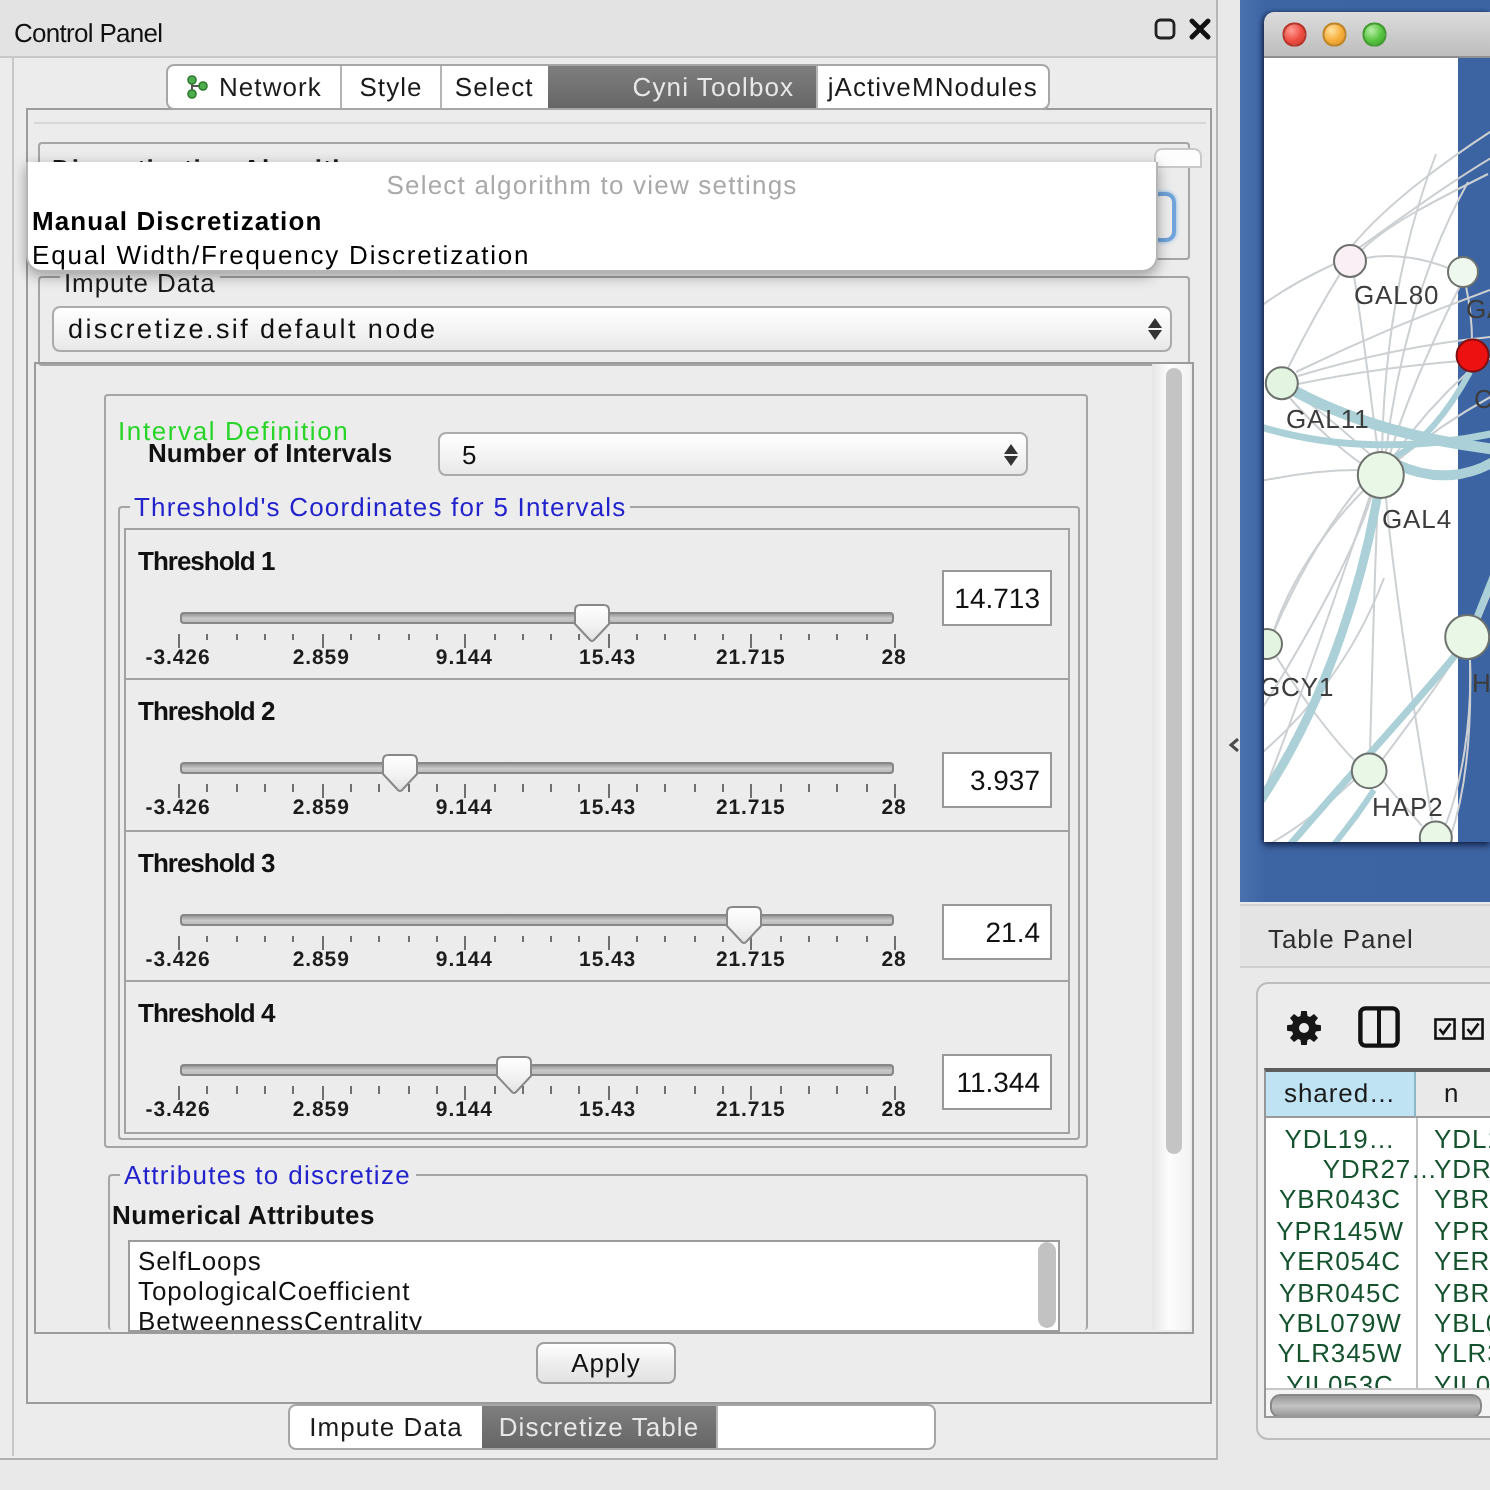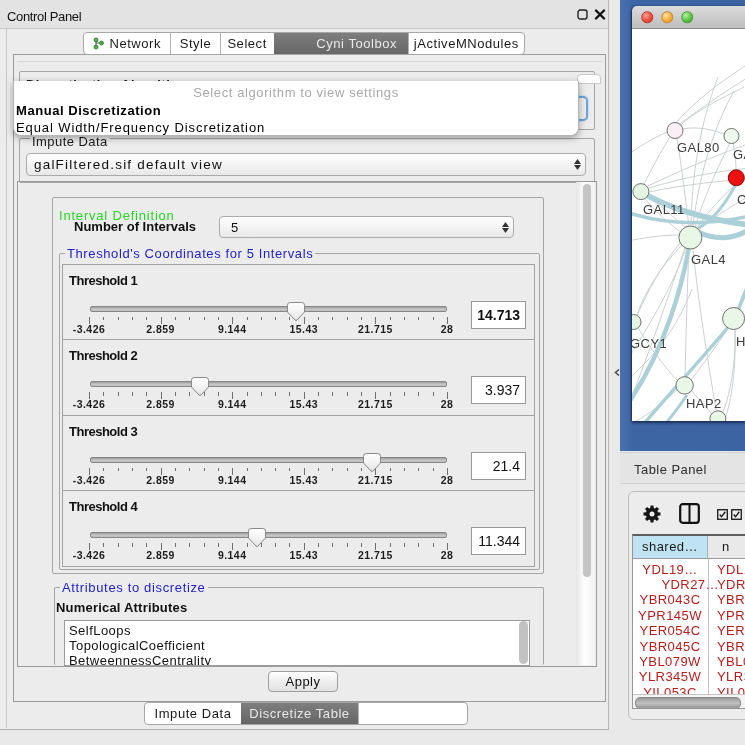--- a/index.html
+++ b/index.html
@@ -38,21 +38,21 @@
 
 #popup{left:13px;top:81px;width:564px;height:54px;background:#fff;border:1px solid #b5b5b5;border-top:none;
   border-radius:0 0 8px 8px;box-shadow:0 2px 7px rgba(0,0,0,0.35);font-size:13px;}
 
 .btn{position:absolute;background:linear-gradient(#fff,#ececec 55%,#e2e2e2);border:1px solid #9e9e9e;border-radius:4px;font-size:13px;color:#111;display:flex;align-items:center;justify-content:center;}
 
 #bluewin{left:620px;top:0;width:125px;height:451px;background:linear-gradient(90deg,#4a72ae,#3d65a4 10%,#3c64a3);}
 #innerwin{position:absolute;left:12px;top:6px;width:113px;height:415px;border-radius:5px 0 0 0;overflow:hidden;box-shadow:-1px 0 2px rgba(0,0,20,0.45),0 2px 3px rgba(0,0,30,0.5);}
 #iwtitle{position:absolute;left:0;top:0;width:100%;height:22px;background:linear-gradient(#dcdcdc,#bdbdbd);border-bottom:1px solid #8f8f8f;}
 .tl{position:absolute;top:11px;width:9.5px;height:9.5px;border-radius:50%;transform:translate(-50%,-50%);}
-#iwcanvas{position:absolute;left:0;top:23px;width:113px;height:392px;background:#fff;}
+#iwcanvas{position:absolute;left:0;top:23px;width:97px;height:392px;background:#fff;}
 #tpbar{left:620px;top:452px;width:125px;height:30px;background:#e4e4e4;border-top:1px solid #d2d2d2;border-bottom:1px solid #cfcfcf;}
 #tppanel{left:628px;top:491px;width:130px;height:227px;background:#ececec;border:1px solid #bdbdbd;border-radius:6px;}
 #tbl{left:632px;top:534px;width:113px;height:171.5px;border:1px solid #979797;border-top:2.5px solid #5d5d5d;background:#fff;font-size:13px;overflow:hidden;}
 </style>
 </head>
 <body>
 
 <div class="abs" id="win"></div>
 <div class="abs" id="titlebar">
     <span class="t">Control Panel</span>
@@ -67,21 +67,21 @@
 <div class="abs" id="cpanel"></div>
 <div class="abs" style="left:17px;top:61px;width:586px;height:1px;background:#d8d8d8;"></div>
 
 <div class="grp" style="left:19px;top:71px;width:574px;height:57px;"></div>
 <div class="gtitle b" style="left:24px;top:77px;color:#1a1a1a;">Discretization Algorithm</div>
 <div class="abs" style="left:577px;top:74px;width:22px;height:8px;background:#fdfdfd;border:1px solid #c9c9c9;border-radius:4px 4px 0 0;"></div>
 <div class="abs" style="left:575px;top:96px;width:9px;height:21px;border:2.5px solid #6fa3d9;border-radius:5px;background:#ededed;box-shadow:0 0 2px #86b4e2;"></div>
 <div class="grp" style="left:19px;top:138px;width:574px;height:43px;"></div>
 <div class="gtitle" style="left:30px;top:134px;color:#1a1a1a;">Impute Data</div>
 <div class="combo" style="left:26px;top:153px;width:558px;height:21px;">
-    <span style="margin-left:7px;font-size:13.5px;letter-spacing:1.2px;">galFiltered.sif default view</span>
+    <span style="margin-left:7px;font-size:13.5px;letter-spacing:1.2px;">discretize.sif default node</span>
   <span class="arr">
       <svg width="7" height="5">
         <path d="M3.5 0L7 5H0Z" fill="#333"></path>
       </svg>
       <svg width="7" height="5">
         <path d="M3.5 5L7 0H0Z" fill="#333"></path>
       </svg>
     </span>
   </div>
 
@@ -145,21 +145,21 @@
       <svg class="thumb" style="left:223.63660663145163px;top:37px;width:18px;height:19px;" viewBox="0 0 18 19">
         <path d="M3.2 0.5 L14.8 0.5 Q17.5 0.5 17.5 3.2 L17.5 10 L10 18 Q9 19 8 18 L0.5 10 L0.5 3.2 Q0.5 0.5 3.2 0.5 Z" fill="url(#tg0)" stroke="#888" stroke-width="1"></path>
         <defs>
           <linearGradient id="tg0" x1="0" y1="0" x2="0" y2="1">
             <stop offset="0" stop-color="#ffffff"></stop>
             <stop offset="0.55" stop-color="#f2f2f2"></stop>
             <stop offset="1" stop-color="#e2e2e2"></stop>
           </linearGradient>
         </defs>
       </svg>
-      <div class="vbox" style="left:408px;top:36px;width:48px;height:26px;line-height:27px;padding-right:5px;font-weight:bold;">14.713</div>
+      <div class="vbox" style="left:408px;top:20px;width:48px;height:26px;line-height:27px;padding-right:5px;">14.713</div>
     </div>
     <div class="thp" style="left:62px;top:339.1px;width:471px;height:74.6px;">
       <div class="abs b" style="left:6px;top:8px;font-size:13px;color:#111;letter-spacing:-0.5px;">Threshold 2</div>
       <div class="track" style="left:27px;top:41px;width:355px;"></div>
       <div class="tick" style="left:26px;top:52px;height:7px;"></div>
       <div class="tick" style="left:40.32px;top:52px;height:3.5px;"></div>
       <div class="tick" style="left:54.64px;top:52px;height:3.5px;"></div>
       <div class="tick" style="left:68.96000000000001px;top:52px;height:3.5px;"></div>
       <div class="tick" style="left:83.28px;top:52px;height:3.5px;"></div>
       <div class="tick" style="left:97.6px;top:52px;height:7px;"></div>
@@ -442,21 +442,21 @@
   </svg>
   <svg class="abs" style="left:730.5px;top:508.5px;" width="11" height="11" viewBox="0 0 12 12">
     <rect x="0.8" y="0.8" width="10.4" height="10.4" fill="none" stroke="#111" stroke-width="1.4"></rect>
     <path d="M3 6l2 2.5L9 3" fill="none" stroke="#111" stroke-width="1.4"></path>
   </svg>
 </div>
 <div class="abs" id="tbl">
   <div style="position:absolute;left:0;top:0;width:74px;height:22px;background:#bfe3f2;border-right:1px solid #8fb6c6;border-bottom:1px solid #9a9a9a;text-align:center;line-height:22px;color:#1a1a1a;">shared…</div>
   <div style="position:absolute;left:75px;top:0;width:38px;height:22px;background:#e9e9e9;border-bottom:1px solid #9a9a9a;line-height:22px;color:#1a1a1a;padding-left:14px;">n</div>
   <div style="position:absolute;left:74.5px;top:23px;width:1px;height:135px;background:#c2c2c2;"></div>
-  <div id="rows" style="position:absolute;left:0;top:23px;width:112px;height:135px;overflow:hidden;color:#b91c1c;">
+  <div id="rows" style="position:absolute;left:0;top:23px;width:112px;height:135px;overflow:hidden;color:#14532d;">
       <div id="rowsin" style="position:absolute;left:0;top:2.5px;width:113px;">
         <div style="position:absolute;left:0;top:0px;width:74px;height:15.4px;text-align:center;line-height:15.4px;">YDL19…</div>
         <div style="position:absolute;left:84px;top:0px;height:15.4px;line-height:15.4px;white-space:nowrap;">YDL1</div>
         <div style="position:absolute;left:12px;top:15.4px;width:74px;height:15.4px;text-align:right;line-height:15.4px;">YDR27…</div>
         <div style="position:absolute;left:84px;top:15.4px;height:15.4px;line-height:15.4px;white-space:nowrap;">YDR2</div>
         <div style="position:absolute;left:0;top:30.8px;width:74px;height:15.4px;text-align:center;line-height:15.4px;">YBR043C</div>
         <div style="position:absolute;left:84px;top:30.8px;height:15.4px;line-height:15.4px;white-space:nowrap;">YBR0</div>
         <div style="position:absolute;left:0;top:46.2px;width:74px;height:15.4px;text-align:center;line-height:15.4px;">YPR145W</div>
         <div style="position:absolute;left:84px;top:46.2px;height:15.4px;line-height:15.4px;white-space:nowrap;">YPR1</div>
         <div style="position:absolute;left:0;top:61.6px;width:74px;height:15.4px;text-align:center;line-height:15.4px;">YER054C</div>

